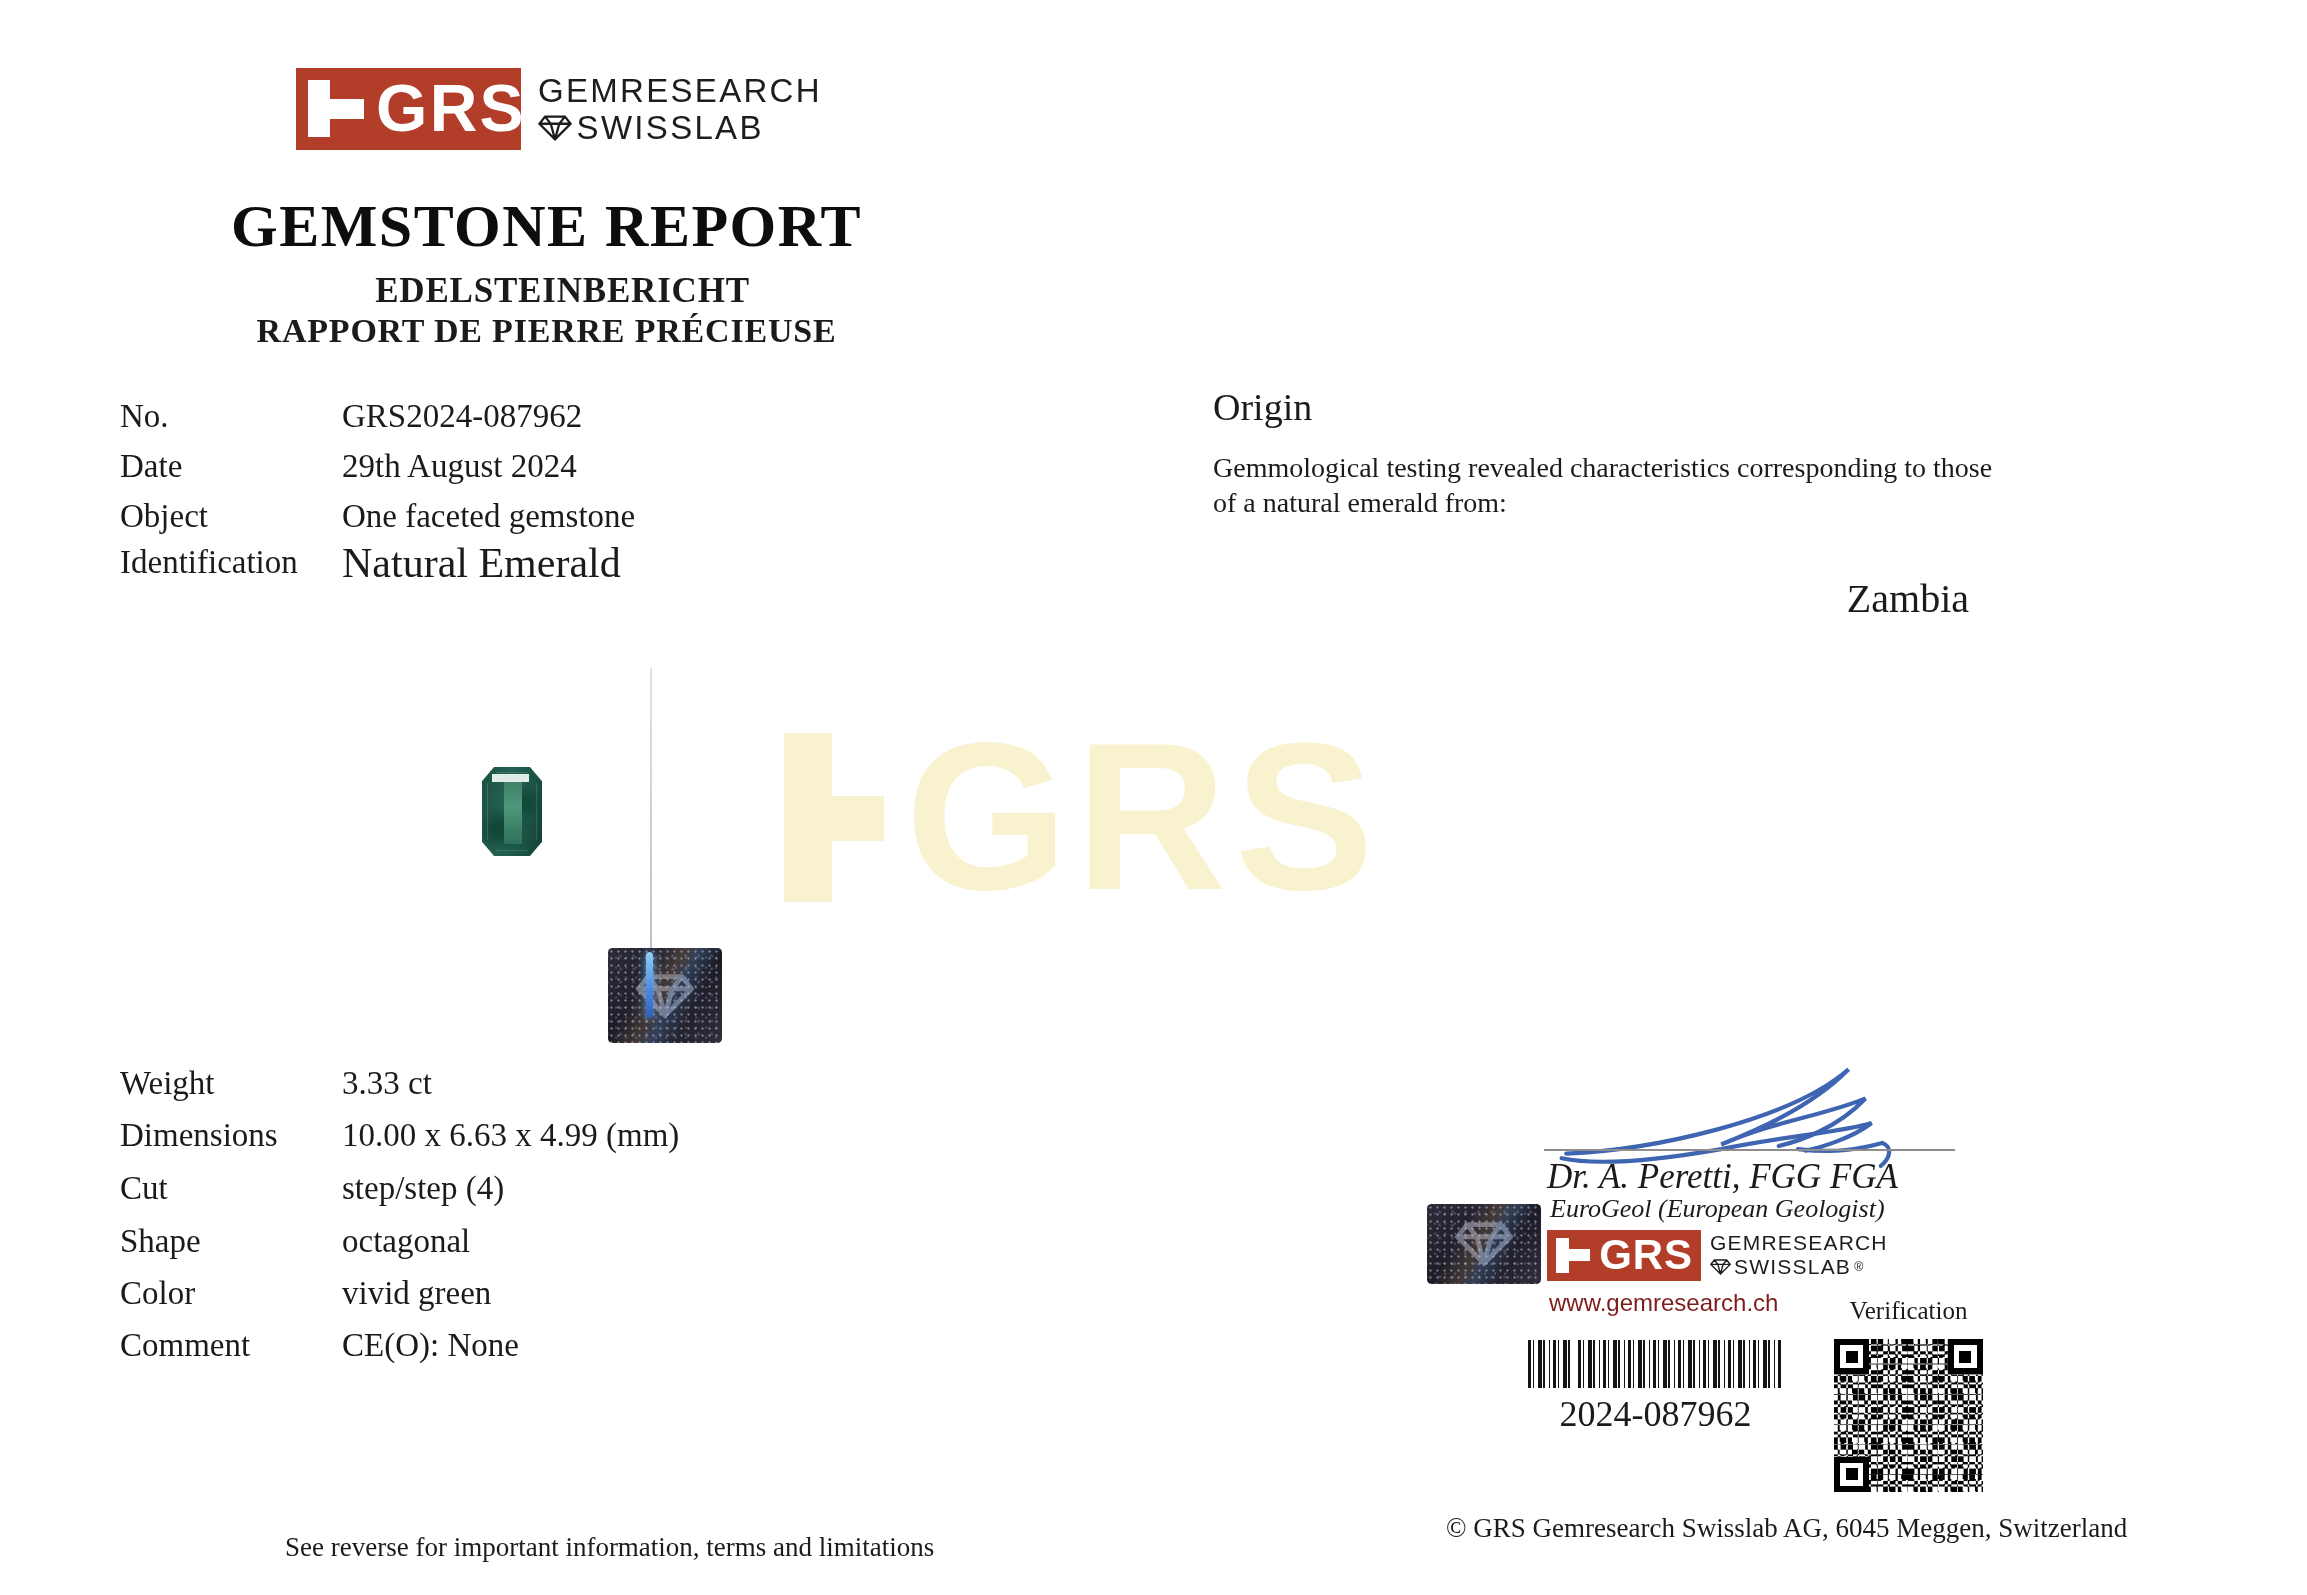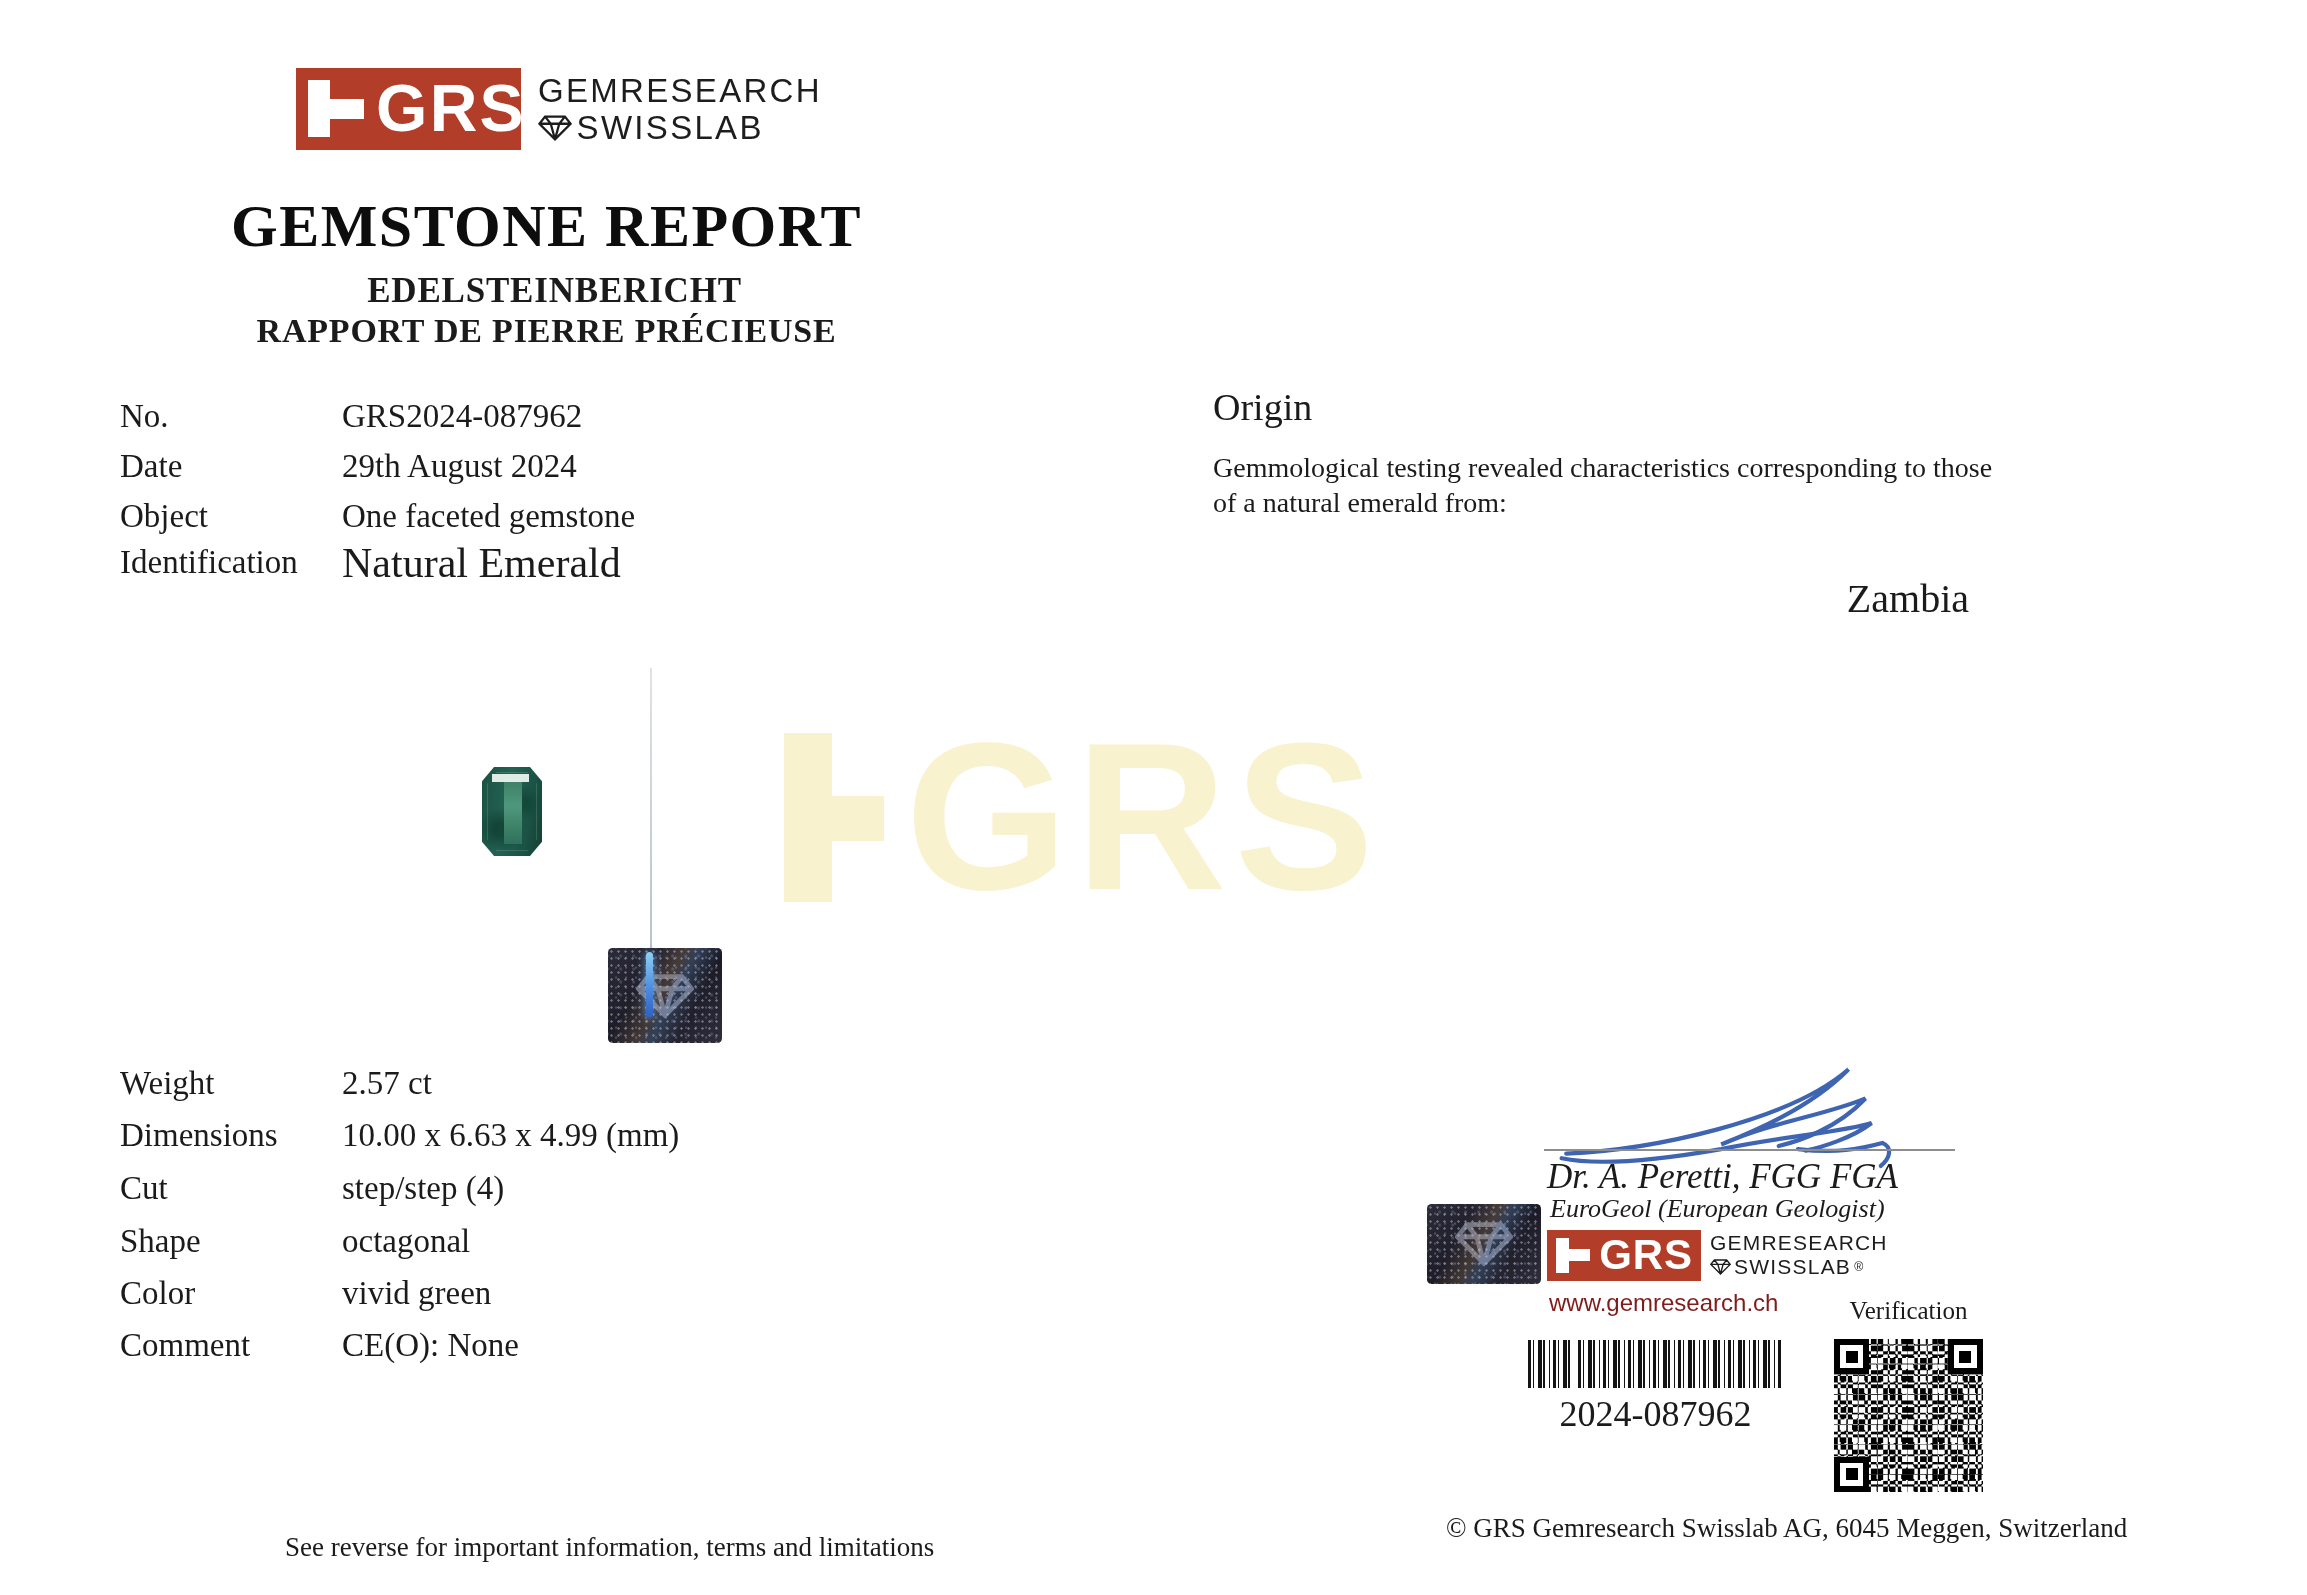--- a/index.html
+++ b/index.html
@@ -18,21 +18,21 @@
     font-family:"Liberation Sans",sans-serif; font-weight:bold; font-size:66px; color:#fff; letter-spacing:2.3px;}
   .logo-name{left:538px; top:72px; font-family:"Liberation Sans",sans-serif; color:#1d1d1d;}
   .logo-name .l1{font-size:33px; letter-spacing:2.3px; line-height:37px;}
   .logo-name .l2{font-size:33px; letter-spacing:2.3px; line-height:37px; display:flex; align-items:center; gap:4.6px;}
   .diamond-svg{width:34px; height:26px;}
   .diamond-svg path{fill:none; stroke:#1d1d1d; stroke-width:1.6;}
 
   
   .title-wrap{left:85px; top:0; width:923px; text-align:center;}
   .doc-title{position:absolute; left:0; top:192px; width:100%; font-size:60px; font-weight:bold; letter-spacing:1.5px; color:#0d0d0d;}
-  .doc-sub-de{position:absolute; left:8px; top:271px; width:100%; font-size:35px; font-weight:bold; letter-spacing:0.8px;}
+  .doc-sub-de{position:absolute; left:16px; top:271px; width:100%; font-size:35px; font-weight:bold; letter-spacing:0.8px;}
   .doc-sub-fr{position:absolute; left:0; top:312px; width:100%; font-size:34px; font-weight:bold; letter-spacing:0.8px;}
 
   
   .frow{left:0; width:1154px; height:46px;}
   .frow .lab{position:absolute; left:120px; top:0; font-size:33px;}
   .frow .val{position:absolute; left:342px; top:0; font-size:33px;}
   .frow .val.big{font-size:42px; top:-4.6px;}
 
   
   .origin-head{left:1213px; top:385px; font-size:38px;}
@@ -191,21 +191,21 @@
 
   <div class="abs holo holo1">
     <svg class="dsvg" viewBox="0 0 24 18">
         <path d="M5 1 L19 1 L23 6 L12 17 L1 6 Z M1 6 H23 M5 1 L9 6 L12 17 M19 1 L15 6 L12 17"></path>
       </svg>
     <div class="sheen"></div>
   </div>
 
   <div class="abs frow" style="top:1065px">
     <span class="lab">Weight</span>
-    <span class="val">2.57 ct</span>
+    <span class="val">3.33 ct</span>
   </div>
   <div class="abs frow" style="top:1117px">
     <span class="lab">Dimensions</span>
     <span class="val">10.00 x 6.63 x 4.99 (mm)</span>
   </div>
   <div class="abs frow" style="top:1170px">
     <span class="lab">Cut</span>
     <span class="val">step/step (4)</span>
   </div>
   <div class="abs frow" style="top:1223px">

